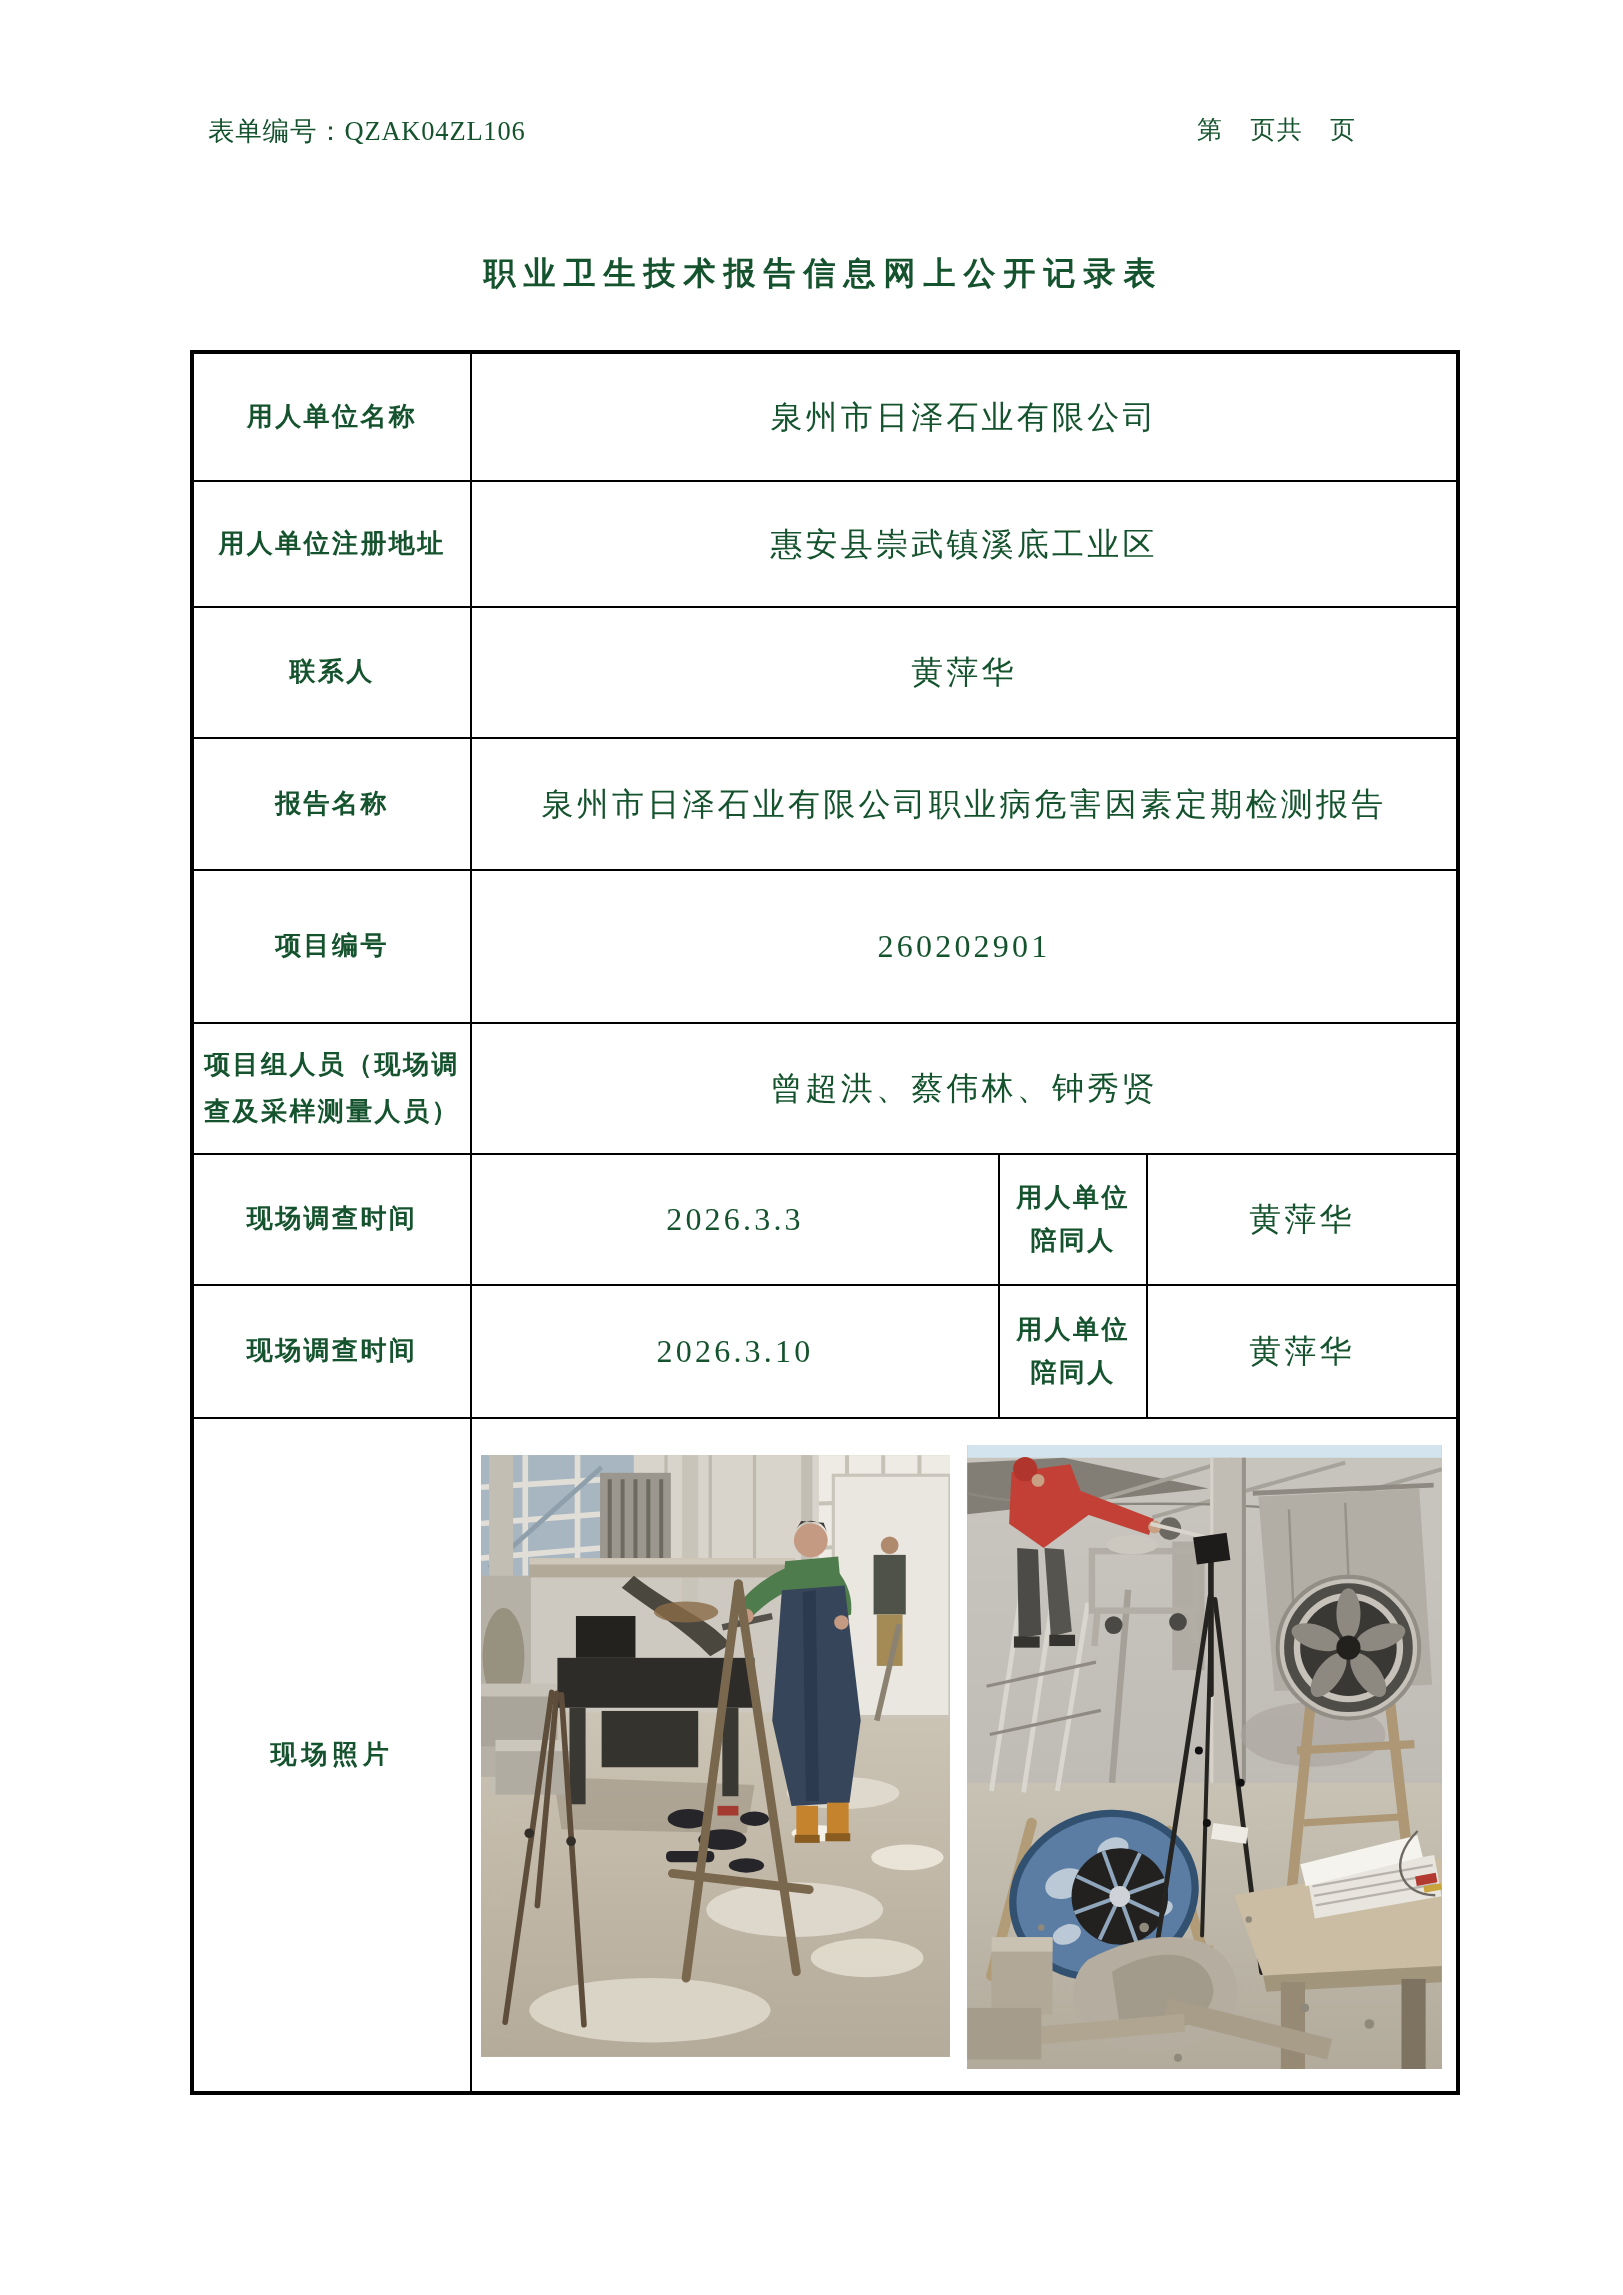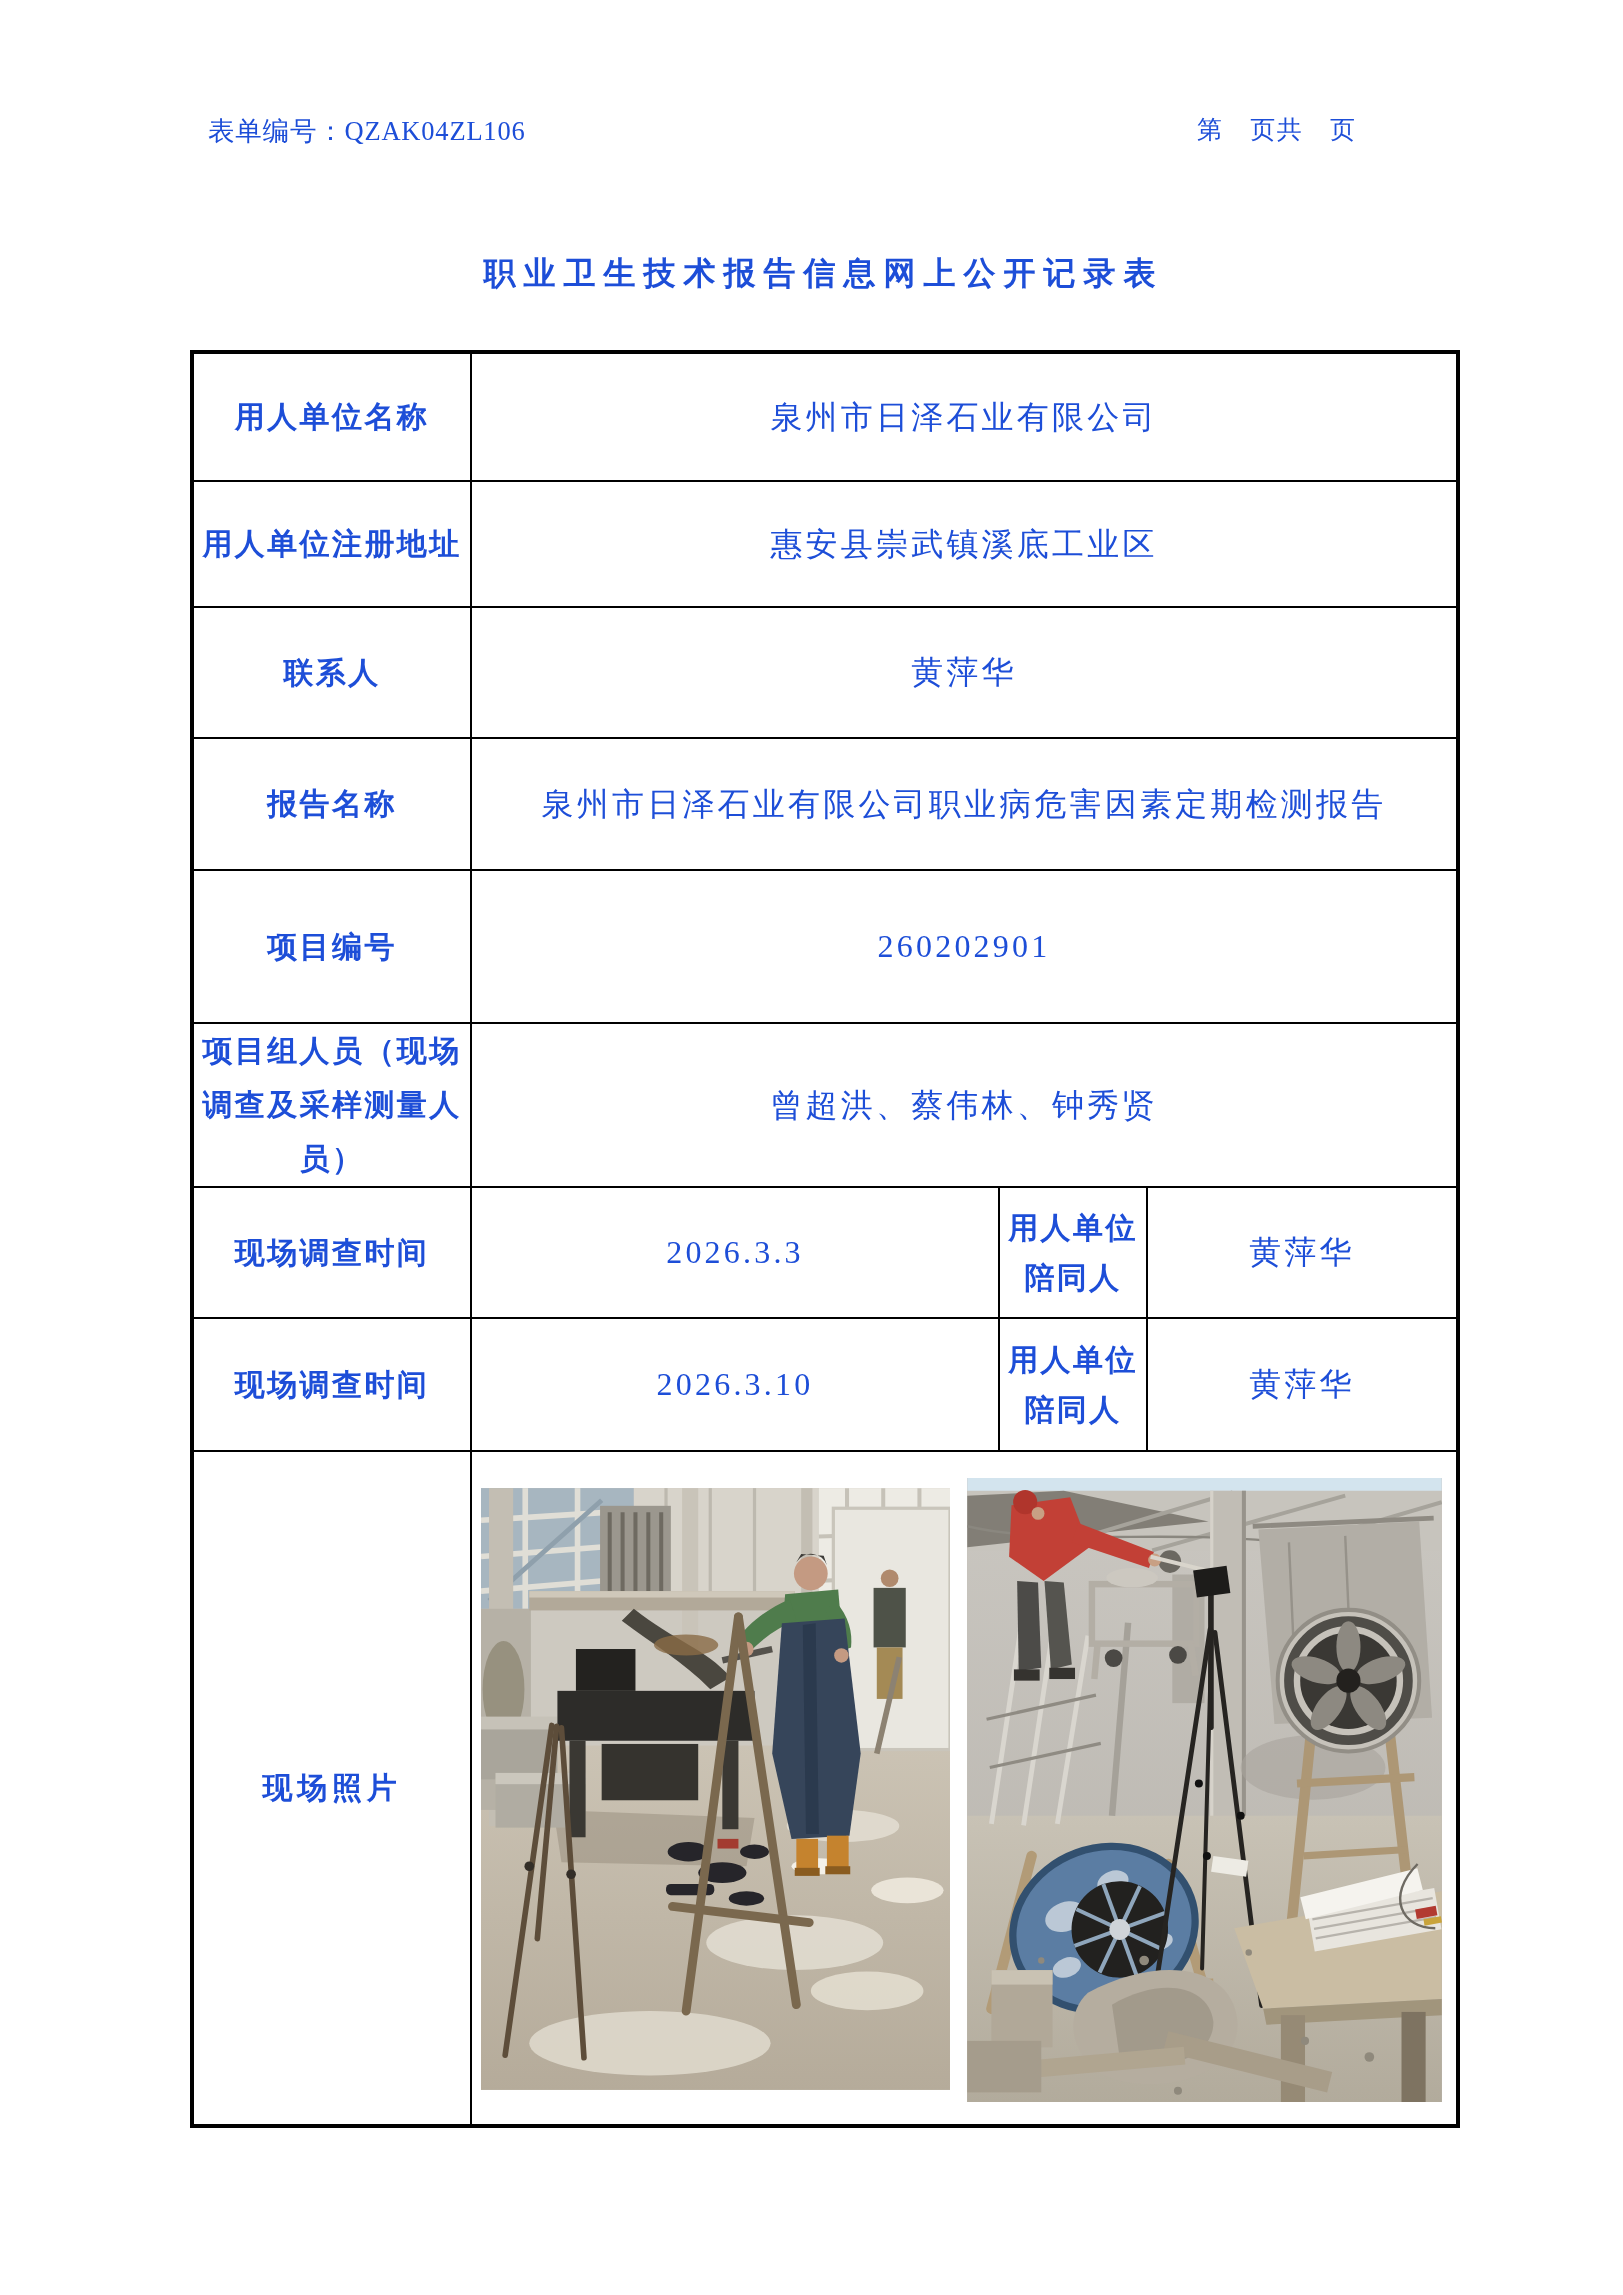--- a/index.html
+++ b/index.html
@@ -1,36 +1,36 @@
 <!DOCTYPE html>
 <html style="font-size:13px"><head>
 <meta charset="utf-8">
 <style>
   html,body{margin:0;padding:0;background:#e8e8e8;}
   .page{
     position:relative;width:1623px;height:2295px;background:#ffffff;
-    font-family:"Liberation Serif","DejaVu Serif",serif;color:#1d4ed8;
+    font-family:"Liberation Serif","DejaVu Serif",serif;color:#14532d;
     margin:0 auto;overflow:hidden;
   }
   .hdr-left{position:absolute;left:208px;top:113px;font-size:26.5px;letter-spacing:0.8px;}
   .hdr-right{position:absolute;left:1197px;top:113px;font-size:25px;letter-spacing:1.6px;}
   .doc-title{
     position:absolute;left:0;top:240px;width:100%;margin:12px;text-align:center;
     font-size:32px;font-weight:bold;letter-spacing:8px;
   }
   table.form{
     position:absolute;left:190px;top:350px;width:1266px;
     border-collapse:collapse;table-layout:fixed;
     border:4.8px solid #000;
   }
   table.form td{
     border:2.4px solid #000;text-align:center;vertical-align:middle;
     padding:0 8px;overflow:hidden;
   }
-  td.lbl{font-weight:bold;font-size:30px;letter-spacing:2.4px;line-height:1.8;}
+  td.lbl{font-weight:bold;font-size:26px;letter-spacing:2.4px;line-height:1.8;}
   td.val{font-size:32px;letter-spacing:3.2px;line-height:1.7;}
   td.companion{padding:0 17.7px;line-height:1.65;}
   td.photo-label{padding-top:193px;letter-spacing:4.8px;}
   td.photo-cell{position:relative;padding:0;}
   .photo{position:absolute;overflow:hidden;background:#c5c1b8;}
   .photo-1{left:8.8px;top:36px;width:469px;height:602px;}
   .photo-2{left:495px;top:26px;width:475px;height:624px;}
   .photo svg{display:block;width:100%;height:100%;}
 </style>
 </head>

